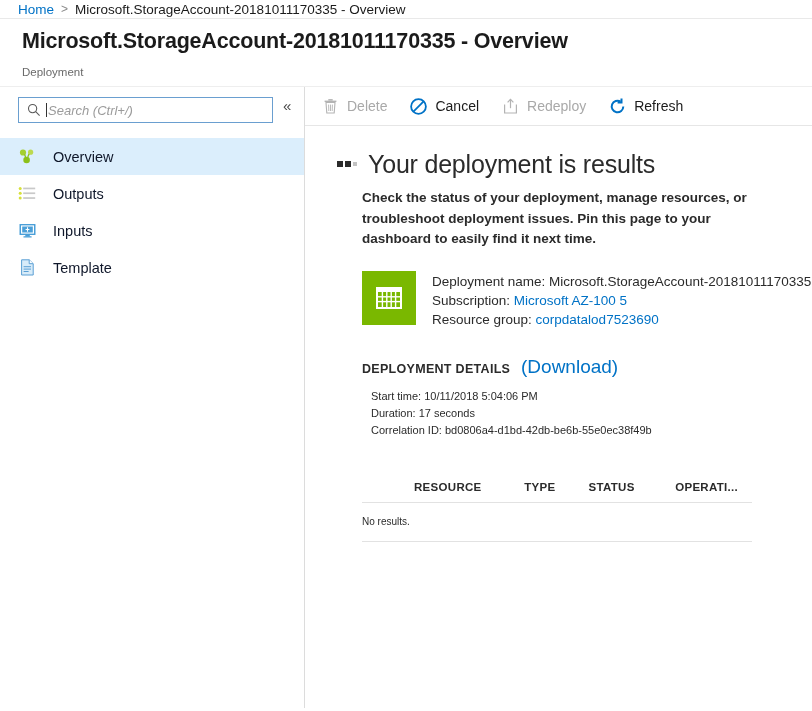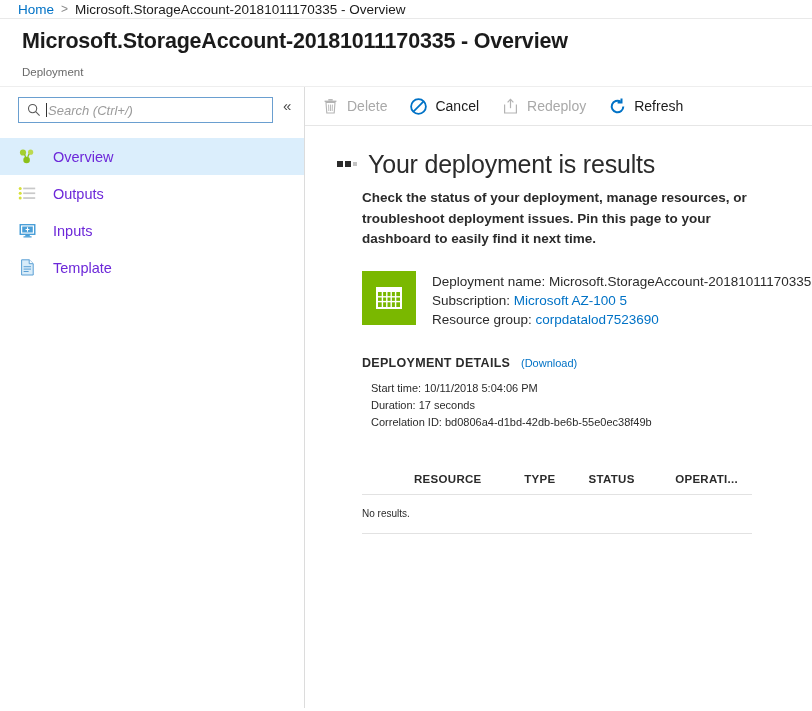--- a/index.html
+++ b/index.html
@@ -127,21 +127,21 @@
   .nav-list {
     margin-top: 15px;
   }
   .nav-item {
     height: 37px;
     display: flex;
     align-items: center;
     padding-left: 18px;
     cursor: pointer;
     font-size: 14.5px;
-    color: #6d28d9;
+    color: #0f172a;
     box-sizing: border-box;
   }
   .nav-item.selected {
     background: #dbeefc;
   }
   .nav-ico {
     width: 26px;
     flex: 0 0 26px;
     display: flex;
     align-items: center;
@@ -262,21 +262,21 @@
     color: #2b2b2b;
     letter-spacing: 0.3px;
     margin-bottom: 10px;
   }
   .details-head .dl {
     color: #0072c6;
     font-weight: normal;
     margin-left: 7px;
     cursor: pointer;
     letter-spacing: 0;
-    font-size: 11px;
+    font-size: 19px;
   }
   .details-body {
     margin-left: 25px;
     font-size: 11px;
     line-height: 1.55;
     color: #2b2b2b;
     width: 345px;
   }
   .details-body .indent { padding-left: 9px; }
 

